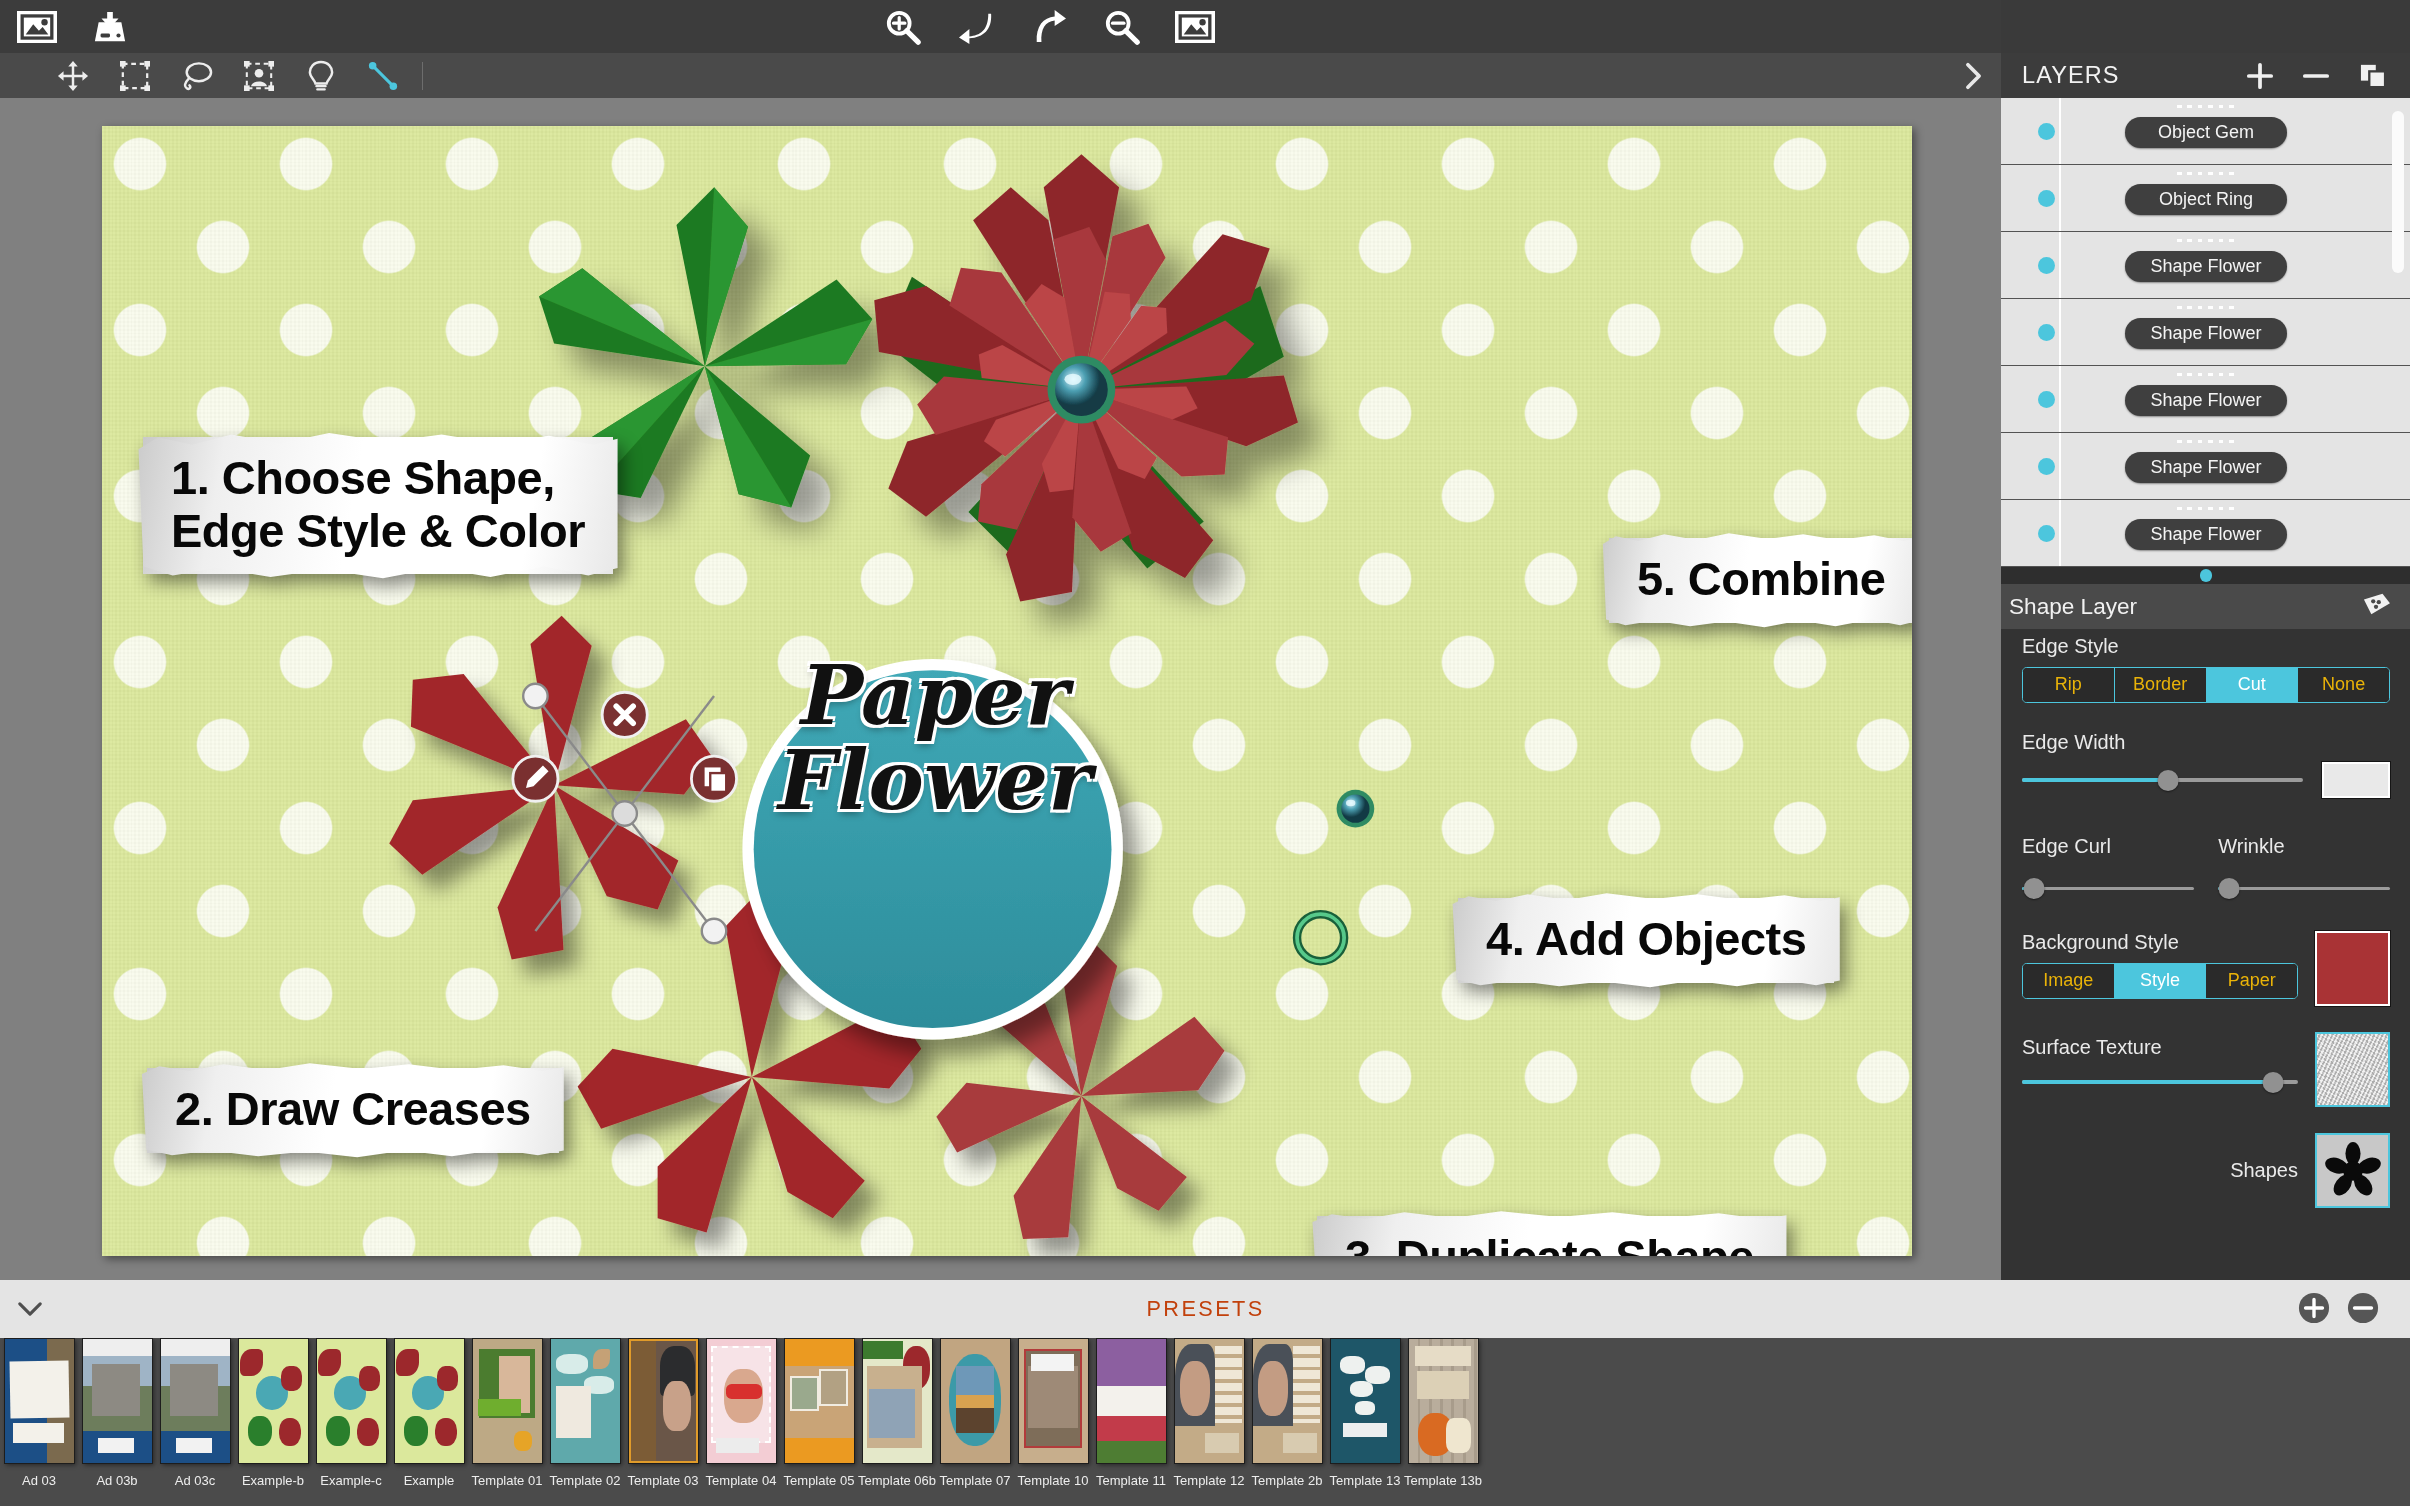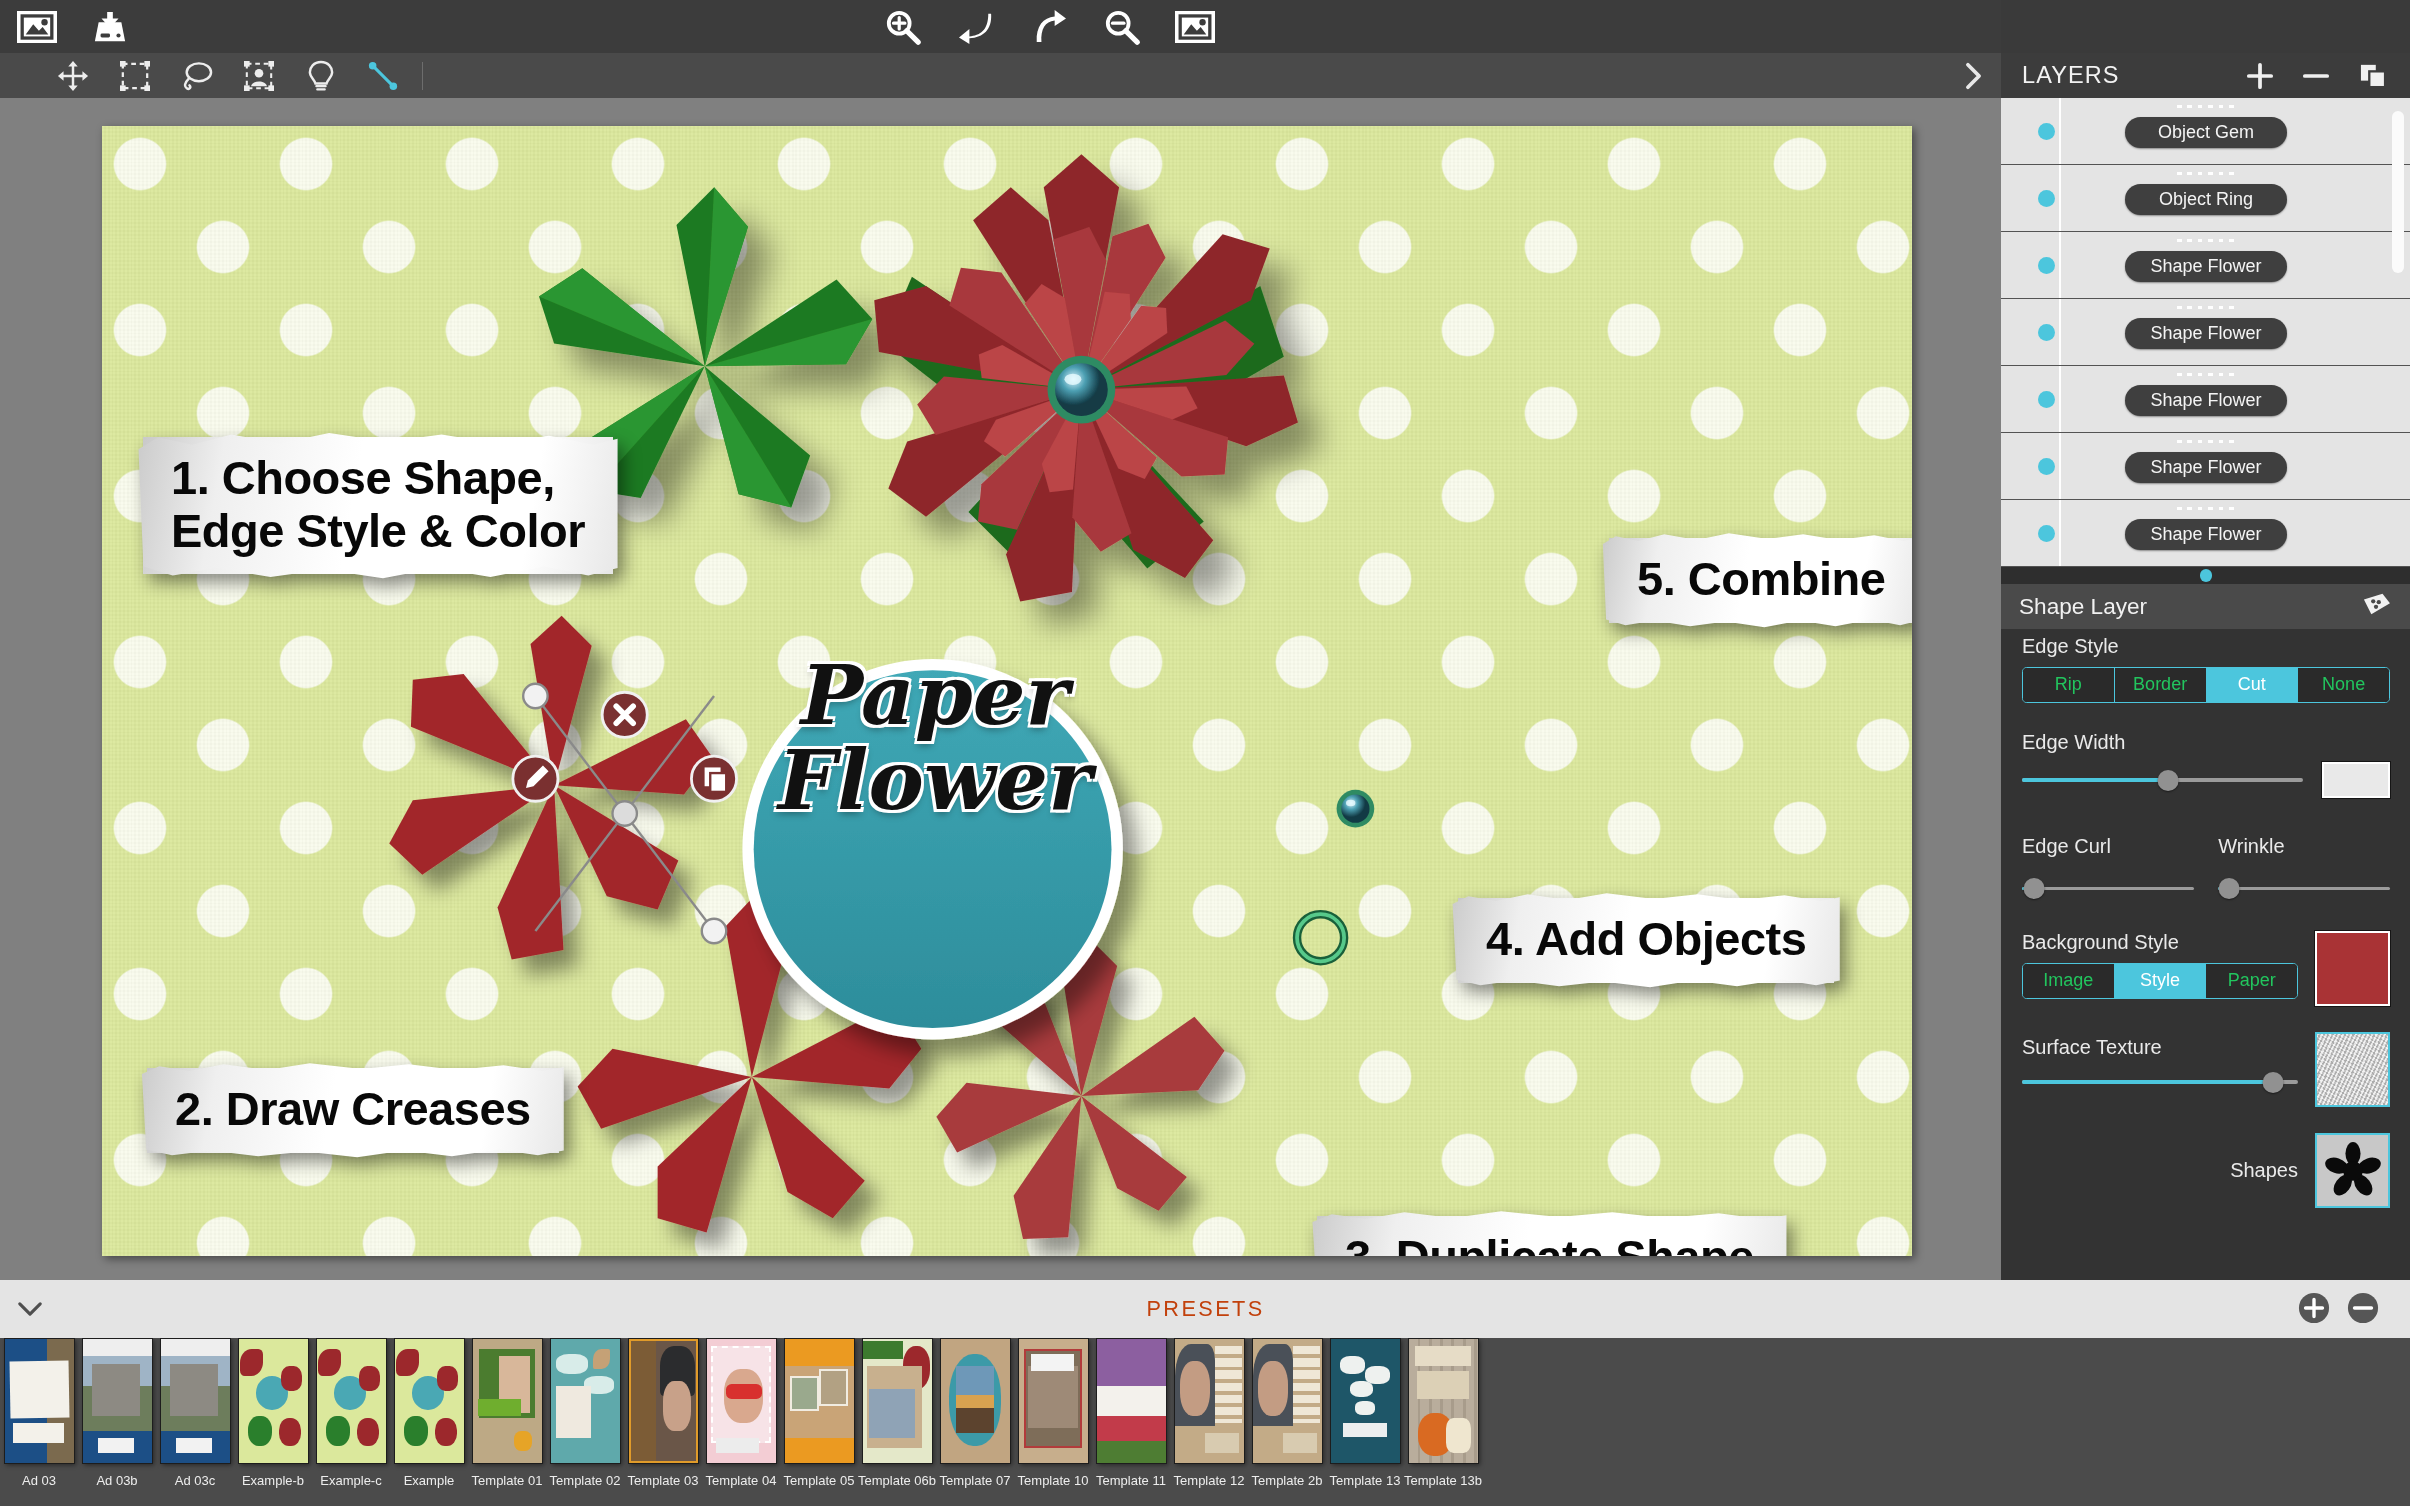--- a/index.html
+++ b/index.html
@@ -138,34 +138,34 @@
   .panel-divider {
     position:absolute; left:0; top:567px; width:410px; height:17px;
     background:#2e2e2e; display:flex; align-items:center; justify-content:center;
   }
   .divider-dot { width:12.2px; height:12.2px; border-radius:50%; background:#4cc6dd; }
 
   .prop-head {
     position:absolute; left:0; top:584px; width:410px; height:45px;
     background:#4a4a4a; display:flex; align-items:center;
   }
-  .prop-title { margin-left:18px; color:#f1f1f1; font-size:22.6px; }
+  .prop-title { margin-left:8px; color:#f1f1f1; font-size:22.6px; }
   .prop-icon { margin-left:auto; margin-right:19px; }
 
   .prop-body {
     position:absolute; left:0; top:629px; width:410px; height:689px;
     background:#333333; padding:6px 21px 0 21px;
   }
   .plabel { color:#eaeaea; font-size:20px; margin-bottom:8.5px; }
   .seg {
     display:flex; border:0.9px solid #4cc6dd; border-radius:4.7px; overflow:hidden; height:36px;
   }
   .seg-item {
     flex:1; display:flex; align-items:center; justify-content:center;
-    background:#2a2a2a; color:#22c55e; font-size:18px;
+    background:#2a2a2a; color:#eab308; font-size:18px;
     border-right:0.9px solid #4cc6dd;
   }
   .seg-item:last-child { border-right:none; }
   .seg-item.active { background:#4cc6dd; color:#ffffff; }
 
   .row { display:flex; align-items:center; }
   .slider { position:relative; height:21px; flex:1; }
   .slider .track {
     position:absolute; left:0; right:0; top:8.5px; height:3.8px; background:#9b9b9b; border-radius:1.9px;
   }

